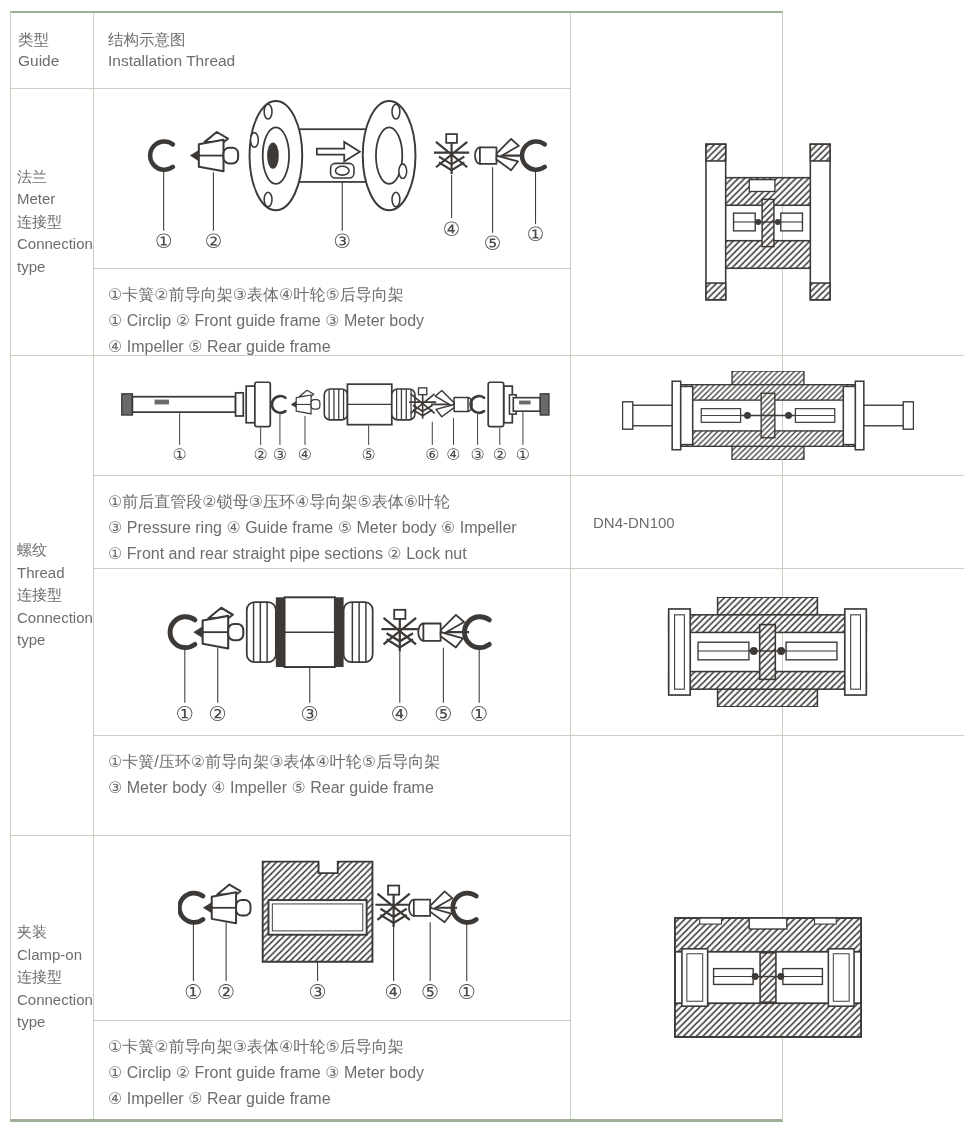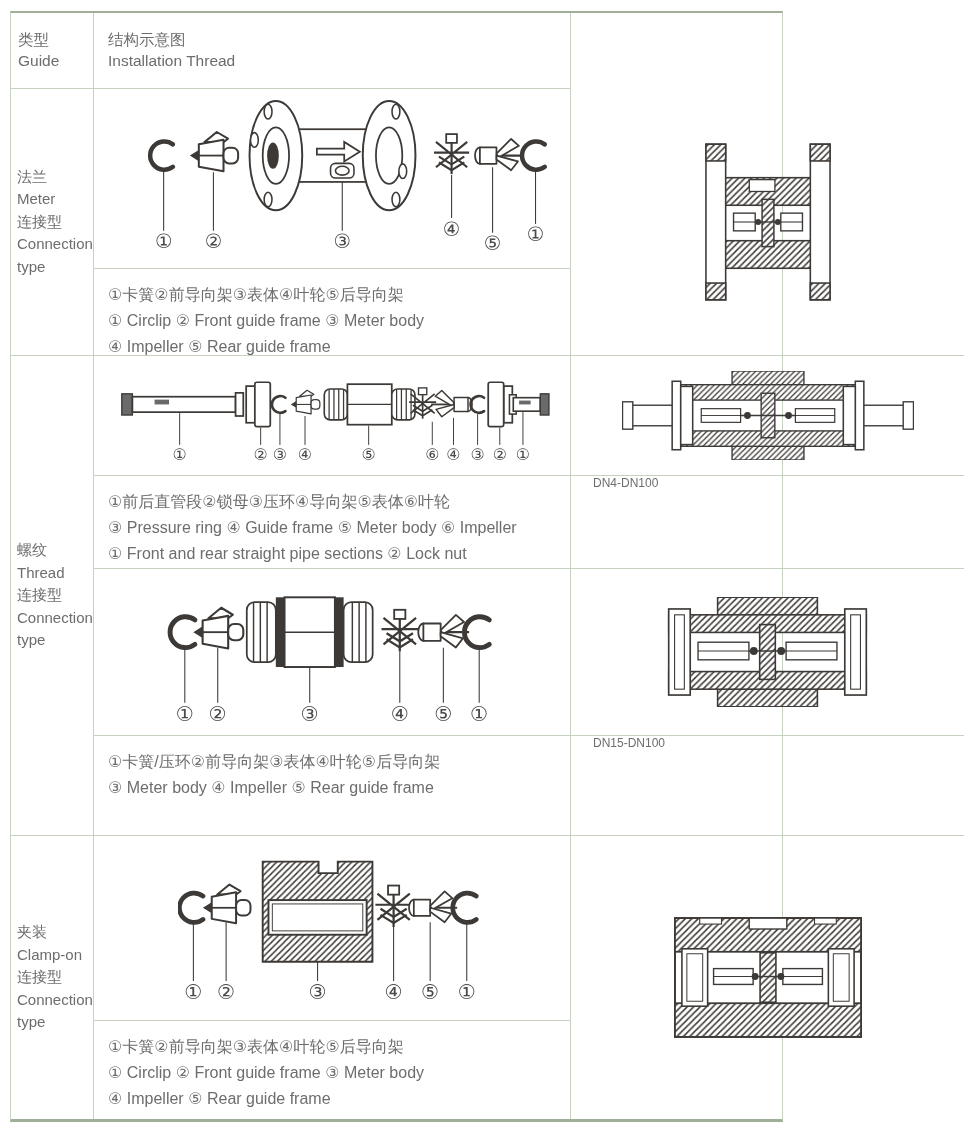--- a/index.html
+++ b/index.html
@@ -31,21 +31,21 @@
   .rh{grid-row:1}
   .r1a{grid-row:2}.r1b{grid-row:3}.r1s{grid-row:2/4}
   .r2a{grid-row:4}.r2b{grid-row:5}.r2c{grid-row:6}.r2d{grid-row:7}.r2s{grid-row:4/8}
   .r3a{grid-row:8}.r3b{grid-row:9}.r3s{grid-row:8/10}
   .head{display:flex;flex-direction:column;justify-content:center;font-size:15.5px;line-height:1.35}
   .head.c1{padding-left:7px}.head.c2{padding-left:14px}.head.c3{padding-left:22px}
   .type-cell{display:flex;flex-direction:column;justify-content:center;padding-left:6px;font-size:15px;line-height:1.5}
   .type-cell span{display:block}
   .diagram-cell{display:flex;align-items:center;justify-content:center}
   .caption-cell{padding:13px 6px 0 14px;font-size:16px;line-height:1.62}
-  .dn-cell{display:flex;padding-left:22px;font-size:12px}
+  .dn-cell{display:flex;align-items:center;padding-left:22px;font-size:15px}
   svg text{fill:#4a4a4c}
 </style>
 </head>
 <body>
 
 <svg width="0" height="0" style="position:absolute" aria-hidden="true">
   <defs>
     <pattern id="hatch" patternUnits="userSpaceOnUse" width="6.5" height="6.5">
       <rect width="6.5" height="6.5" fill="#ffffff"></rect>
       <path d="M-1.6,8.1 L8.1,-1.6 M-3.2,3.2 L3.2,-3.2 M3.2,9.7 L9.7,3.2" stroke="#3d3936" stroke-width="1.5"></path>
@@ -338,23 +338,20 @@
         <circle cx="129" cy="55" r="4" fill="#3d3936"></circle>
         <line x1="96" y1="55" x2="134" y2="55" stroke="#3d3936" stroke-width="1.5"></line>
       </g>
     </svg>
   </div>
 
   <div class="cell caption-cell c2 r2d">
     <div>①卡簧/压环②前导向架③表体④叶轮⑤后导向架</div>
     <div>③ Meter body ④ Impeller ⑤ Rear guide frame</div>
   </div>
-  <div class="cell dn-cell c3 r2d no-r">
-    <span>DN15-DN100</span>
-  </div>
 
   <div class="cell type-cell c1 r3s no-b">
     <span>夹装</span>
     <span>Clamp-on</span>
     <span>连接型</span>
     <span>Connection type</span>
   </div>
 
   <div class="cell diagram-cell c2 r3a">
     <svg viewBox="0 0 320 166" width="308" height="160">

